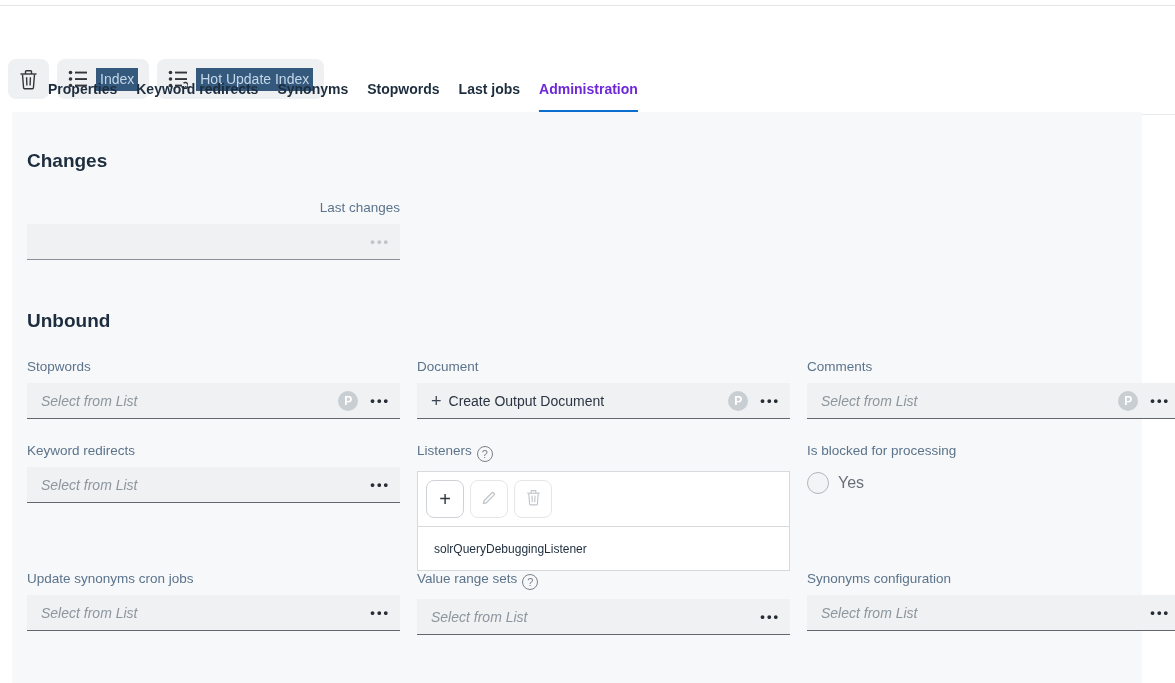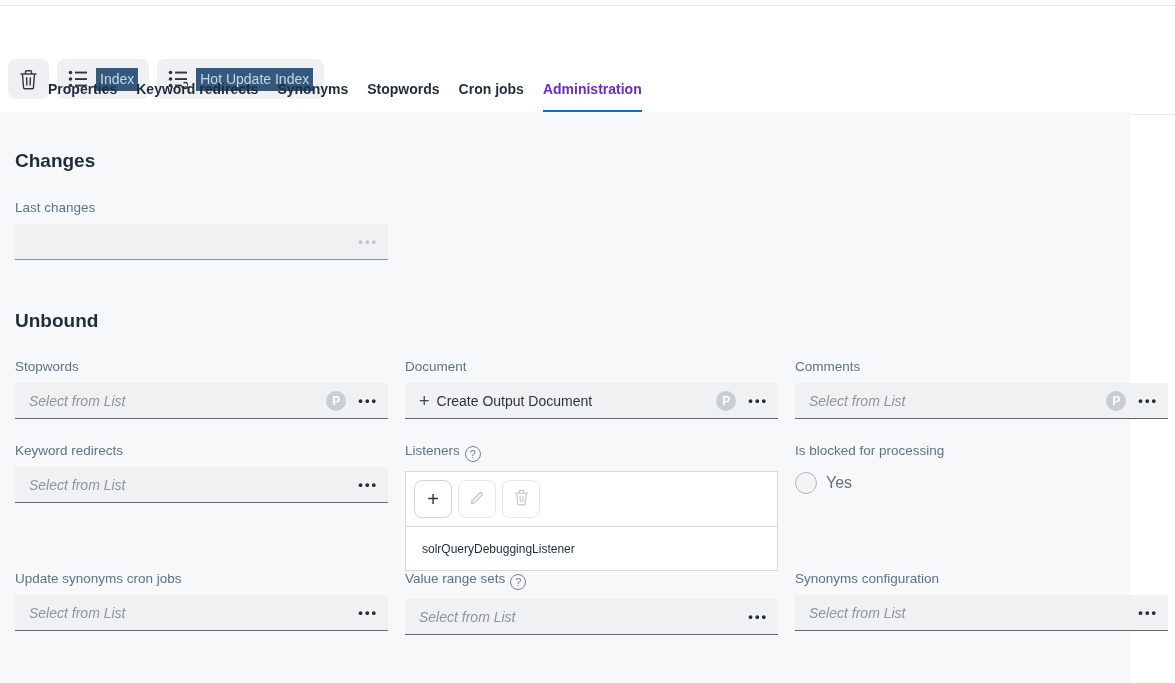--- a/index.html
+++ b/index.html
@@ -13,35 +13,35 @@
   .tb-btn { display:flex; align-items:center; gap:8px; background:#eef0f1; border:none; border-radius:8px; height:40px; padding:0 11px; cursor:pointer; font-family:inherit; }
   .tb-btn svg { display:block; }
   .tb-label { background:#35597d; color:#c3d7e9; font-size:14px; padding:3px 4px; line-height:17px; }
 
   
   .tabs { position:absolute; top:75px; left:0; width:100%; display:flex; gap:19px; padding:0 8px; border-bottom:1px solid #e7e9eb;margin-left:40px; }
   .tab { font-size:14px; font-weight:bold; color:#1d2d3e; padding:6px 0 17px 0; cursor:pointer; white-space:nowrap; }
   .tab.active { color:#6d28d9; border-bottom:4px solid #0a6ed1; padding-bottom:13px; }
 
   
-  .content { position:absolute; top:112px; left:0; width:1130px; height:571px; background:#f7f8f9; }
+  .content { position:absolute; top:112px; left:12px; width:1130px; height:571px; background:#f7f8f9; }
   .section-title { font-size:19px; font-weight:600; color:#1d2d3e; margin-left:15px; }
   .title-changes { padding-top:38px; }
   .title-unbound { padding-top:50px; }
 
   .field-label { font-size:13.5px; color:#5b738b; margin-bottom:9px; }
   .field { height:36px; background:#f0f1f2; border-bottom:1px solid #61676d; display:flex; align-items:center; padding:0 10px 0 14px; position:relative; }
   .field .placeholder { font-style:italic; color:#8d969f; font-size:14px; flex:1; }
   .field .doc-action { color:#2b3442; font-size:14px; flex:1; display:flex; align-items:center; gap:7px; }
   .field .plus-glyph { font-size:18px; font-weight:400; color:#3b4452; line-height:1; }
   .p-icon { width:20px; height:20px; border-radius:50%; background:#c9ced3; color:#ffffff; font-size:12px; font-weight:bold; display:flex; align-items:center; justify-content:center; margin-right:12px; cursor:pointer; }
   .ellipsis { color:#272e36; font-size:13px; font-weight:bold; letter-spacing:2px; cursor:pointer; line-height:1; }
   .ellipsis.dim { color:#c2c6ca; }
 
-  .changes-block { margin:28px 0 0 15px; width:373px; }
+  .changes-block { margin:28px 0 0 15px; width:373px;text-align:right; }
   .changes-field { border-bottom:1px solid #8a9097; justify-content:flex-end; }
 
   .grid { display:grid; grid-template-columns:373px 373px 373px; column-gap:17px; margin-left:15px; align-items:start; }
   .grid-row1 { margin-top:27px; }
   .grid-row2 { margin-top:24px; }
   .grid-row3 { }
 
   .help-icon { display:inline-flex; width:16px; height:16px; border:1px solid #7a828a; border-radius:50%; color:#7a828a; font-size:11px; align-items:center; justify-content:center; margin-left:5px; vertical-align:-3px; cursor:pointer; }
 
   
@@ -105,21 +105,21 @@
       </span>
       <span class="tb-label">Hot Update Index</span>
     </button>
   </div>
 
   <div class="tabs">
     <div class="tab">Properties</div>
     <div class="tab">Keyword redirects</div>
     <div class="tab">Synonyms</div>
     <div class="tab">Stopwords</div>
-    <div class="tab">Cron jobs</div>
+    <div class="tab">Last jobs</div>
     <div class="tab active">Administration</div>
   </div>
 
   <div class="content">
 
     <div class="section-title title-changes">Changes</div>
     <div class="changes-block">
       <div class="field-label">Last changes</div>
       <div class="field changes-field">
         <span class="ellipsis dim">•••</span>

